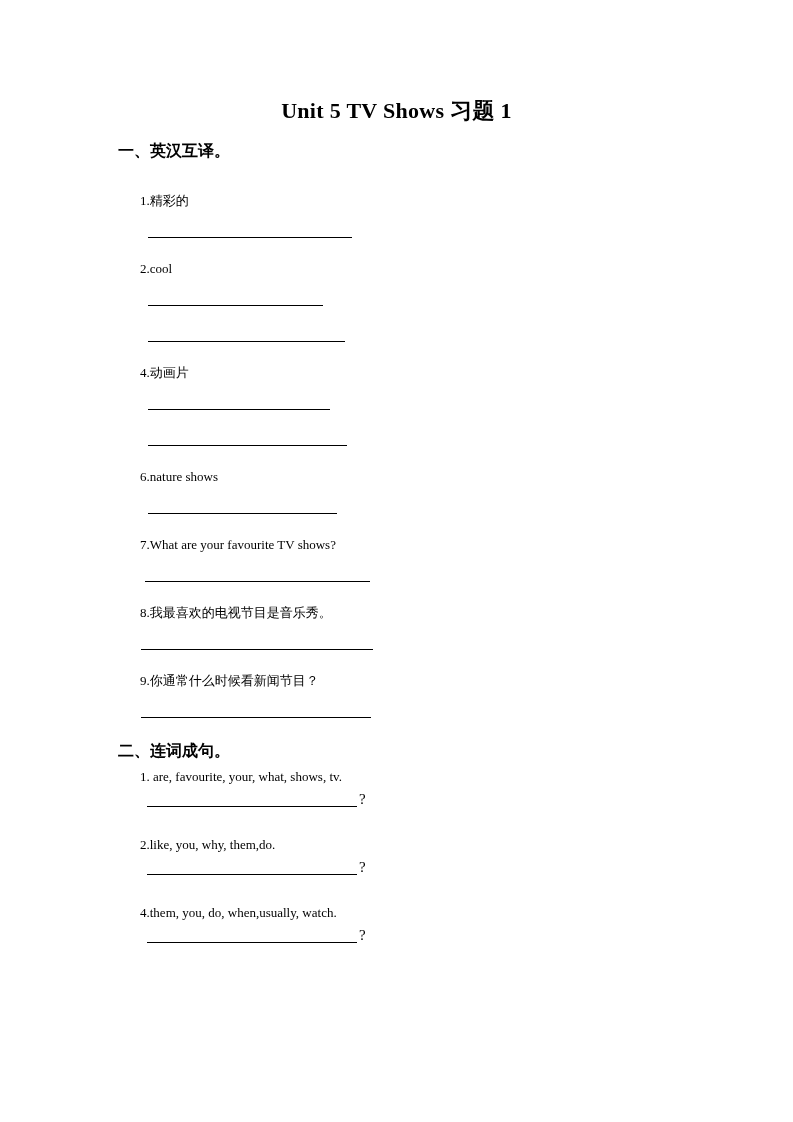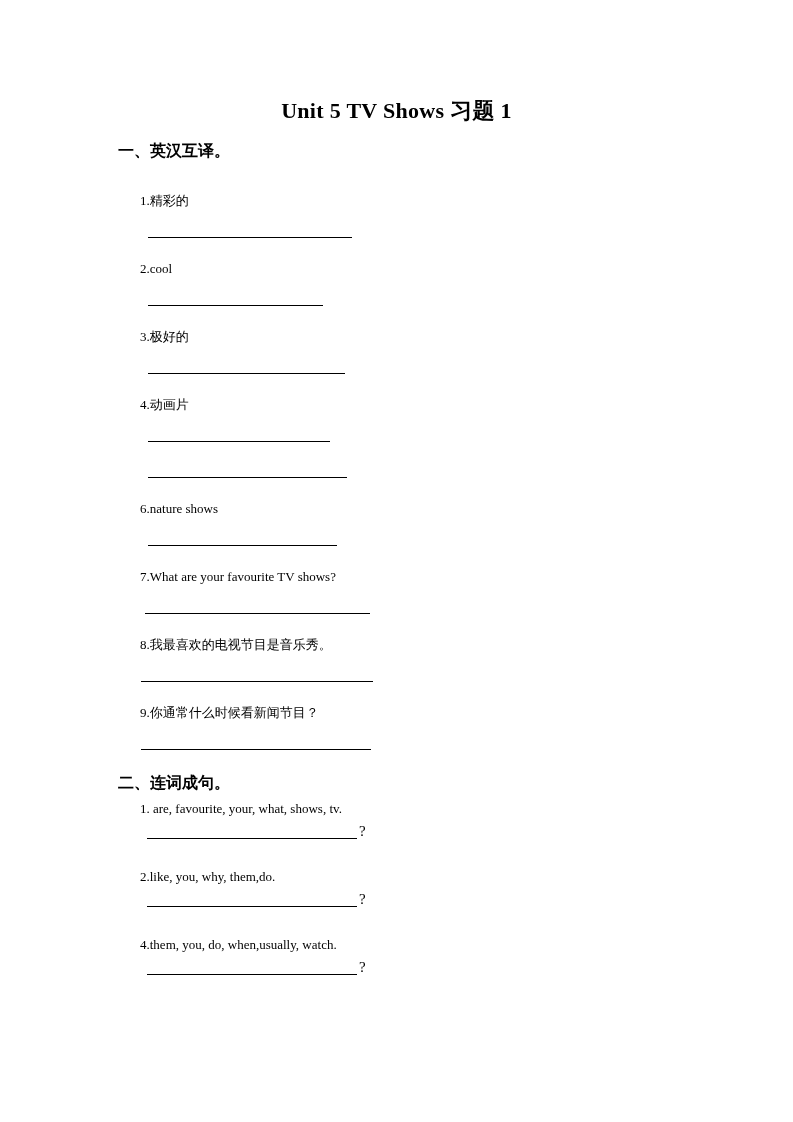--- a/index.html
+++ b/index.html
@@ -87,21 +87,20 @@
         <div class="item-label">1.精彩的</div>
         <div class="answer-line" style="width:204px; margin-left:8px;"></div>
       </div>
 
       <div class="item">
         <div class="item-label">2.cool</div>
         <div class="answer-line" style="width:175px; margin-left:8px;"></div>
       </div>
 
       <div class="item">
-        <div class="item-label">3.极好的</div>
         <div class="answer-line" style="width:197px; margin-left:8px;"></div>
       </div>
 
       <div class="item">
         <div class="item-label">4.动画片</div>
         <div class="answer-line" style="width:182px; margin-left:8px;"></div>
       </div>
 
       <div class="item">
         <div class="answer-line" style="width:199px; margin-left:8px;"></div>

